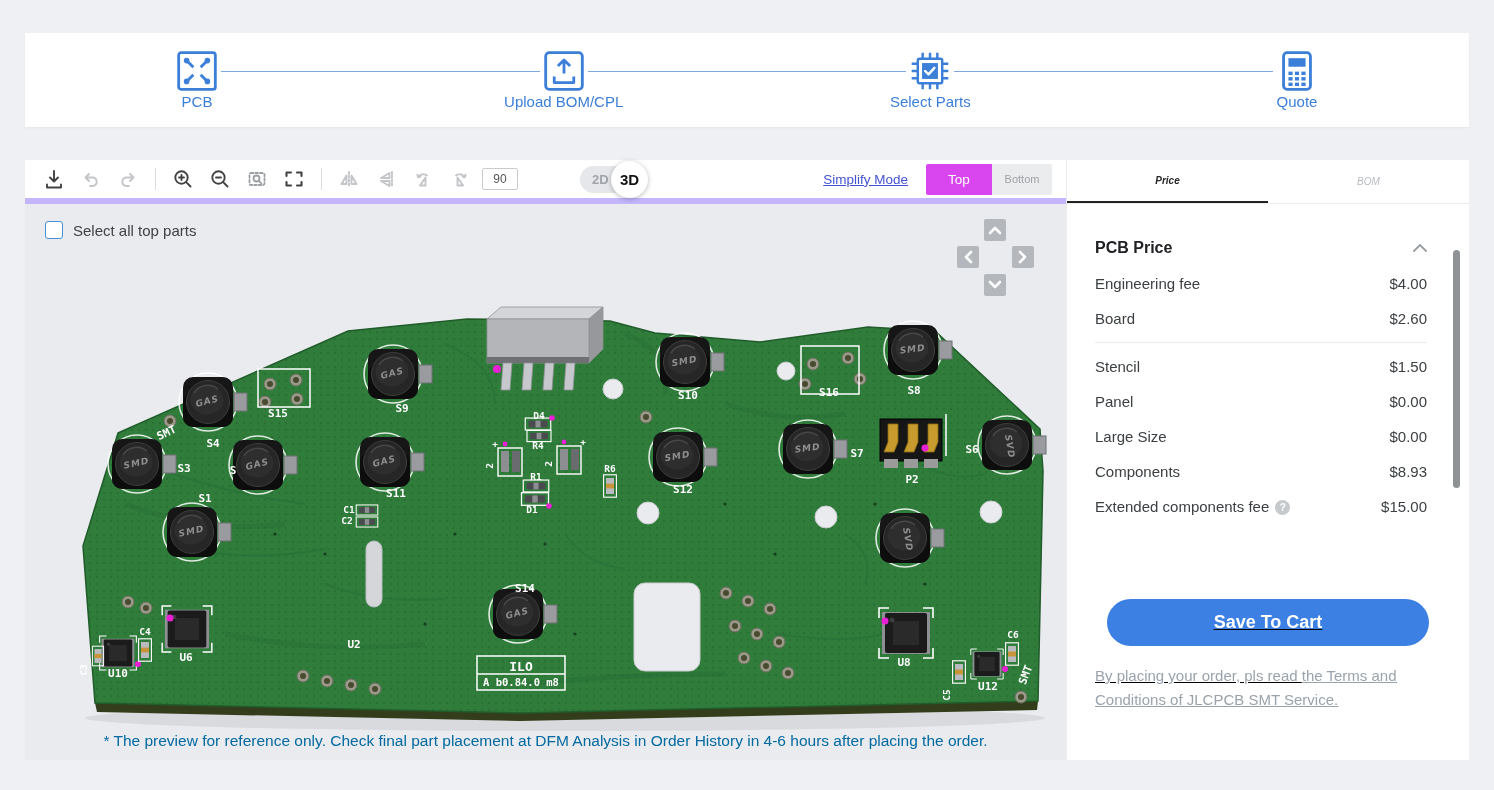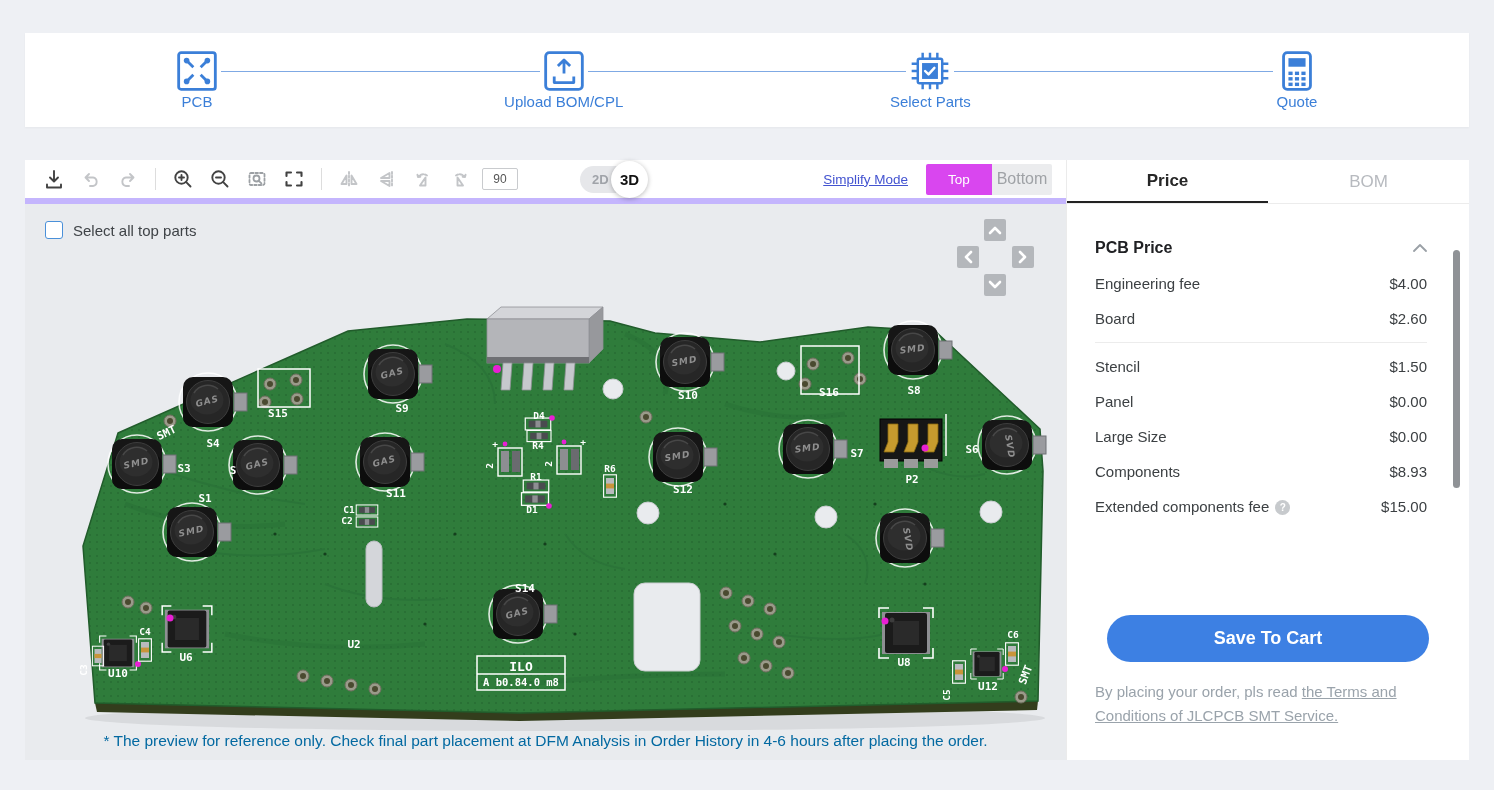--- a/index.html
+++ b/index.html
@@ -27,53 +27,53 @@
   .gy { stroke:#c3c5c8; fill:none; stroke-width:1.9; stroke-linecap:round; stroke-linejoin:round; }
   .md { stroke:#9ca0a4; fill:none; stroke-width:1.8; stroke-linecap:round; stroke-linejoin:round; }
   .angle-input { width:36px; height:22px; border:1px solid #c9cbce; border-radius:2px; font-size:12px; color:#555; text-align:center; font-family:"Liberation Sans",sans-serif; margin-right:4px; }
   .mode-toggle { position:relative; width:64px; height:27px; background:#e6e7ea; border-radius:14px; margin-left:58px; }
   .mode-2d { position:absolute; left:12px; top:6px; font-size:13px; font-weight:bold; color:#a0a3a9; }
   .mode-3d { position:absolute; right:-4px; top:-5px; width:37px; height:37px; background:#fff; border-radius:50%; box-shadow:0 1px 5px rgba(0,0,0,.28); display:flex; align-items:center; justify-content:center; font-size:15px; font-weight:bold; color:#121212; }
   .tb-spacer { flex:1; }
   .simplify { font-size:13.5px; color:#4353d0; text-decoration:underline; font-weight:500; margin-right:18px; cursor:pointer; }
   .side-toggle { display:flex; margin-right:2px; }
   .side-top { width:66px; height:31px; background:#d946ef; color:#fff; font-size:13.5px; display:flex; align-items:center; justify-content:center; border-radius:2px 0 0 2px; cursor:pointer; }
-  .side-bottom { width:60px; height:31px; background:#ebecee; color:#9fa2a6; font-size:16px; display:flex; align-items:center; justify-content:center; border-radius:0 2px 2px 0; cursor:pointer; }
+  .side-bottom { width:60px; height:31px; background:#ebecee; color:#9fa2a6; font-size:11px; display:flex; align-items:center; justify-content:center; border-radius:0 2px 2px 0; cursor:pointer; }
 
   
   .canvas { flex:1; position:relative; background:#e9ebee; overflow:hidden; }
   .select-all { position:absolute; left:20px; top:17px; display:flex; align-items:center; z-index:5; }
   .checkbox { width:18px; height:18px; background:#fff; border:1.5px solid #4a90d9; border-radius:3px; cursor:pointer; }
   .select-all span { margin-left:10px; font-size:15px; color:#3f4347;text-align:right; }
   .nav-btn { position:absolute; width:22px; height:22px; background:#b4b7bb; border-radius:2px; display:flex; align-items:center; justify-content:center; cursor:pointer; z-index:5; }
   .nav-btn svg { stroke:#fff; fill:none; stroke-width:2.6; stroke-linecap:round; stroke-linejoin:round; }
   .footnote { position:absolute; bottom:10px; width:100%; text-align:center; font-family:Liberation Sans, sans-serif; font-size:15.5px; color:#0369a1; z-index:5; }
   .board-svg { position:absolute; left:0; top:0; }
 
   
   .silk { font:bold 11px "DejaVu Sans Mono",monospace; fill:#fff; text-anchor:middle; }
   .silk-sm { font:bold 9.5px "DejaVu Sans Mono",monospace; fill:#fff; text-anchor:middle; }
   .knobtxt { font:italic bold 9px "DejaVu Sans",sans-serif; fill:#8f8f8f; text-anchor:middle; letter-spacing:1px; }
 
   
   .panel { width:402px; position:relative; background:#fff; }
   .panel-tabs { height:44px; border-bottom:1px solid #ececec; display:flex; }
-  .tab { width:50%; display:flex; align-items:center; justify-content:center; font-size:17px; cursor:pointer; }
+  .tab { width:50%; display:flex; align-items:center; justify-content:center; font-size:10px; cursor:pointer;font-style:italic; }
   .tab.active { color:#262626; font-weight:bold; border-bottom:2px solid #222; }
   .tab.inactive { color:#b7babf; }
   .panel-body { position:relative; height:556px; overflow:hidden; }
   .price-list { padding:26px 42px 0 28px; }
   .sec-head { height:36px; display:flex; align-items:center; justify-content:space-between; }
   .sec-head b { font-size:16px; color:#202124; }
   .price-row { height:35px; display:flex; align-items:center; justify-content:space-between; font-size:15px; color:#3c4043; }
   .price-row .val { color:#3c4043; }
   .divider { height:1px; background:#ececec; margin:6px 0; }
   .help-icon { display:inline-block; width:15px; height:15px; margin-left:6px; background:#c7cacd; color:#fff; border-radius:50%; font-size:10px; font-weight:bold; line-height:15px; text-align:center; vertical-align:1px; }
   .chev { stroke:#9aa0a6; fill:none; stroke-width:1.8; stroke-linecap:round; stroke-linejoin:round; }
-  .panel-footer { position:absolute; left:0; right:0; bottom:0; height:157px; background:#fff; }
+  .panel-footer { position:absolute; left:0; right:0; bottom:16px; height:157px; background:#fff;text-decoration:underline; }
   .panel-footer::before { content:""; position:absolute; top:-26px; left:0; right:0; height:26px; background:linear-gradient(rgba(255,255,255,0),#fff); }
   .save-btn { display:block; margin:12px auto 0; width:322px; height:47px; background:#3d80e3; border:none; border-radius:24px; color:#fff; font-size:18px; font-weight:bold; font-family:"Liberation Sans",sans-serif; cursor:pointer; }
   .terms { margin:18px 0 0 28px; width:334px; font-size:15px; color:#9aa3ab; line-height:24px; }
   .terms a { color:#9aa3ab; text-decoration:underline; cursor:pointer; }
   .scroll-thumb { position:absolute; right:9px; top:46px; width:7px; height:238px; background:#8f9296; border-radius:4px; cursor:pointer; }
 </style>
 </head>
 <body>
 
 <div class="stepper-card">

